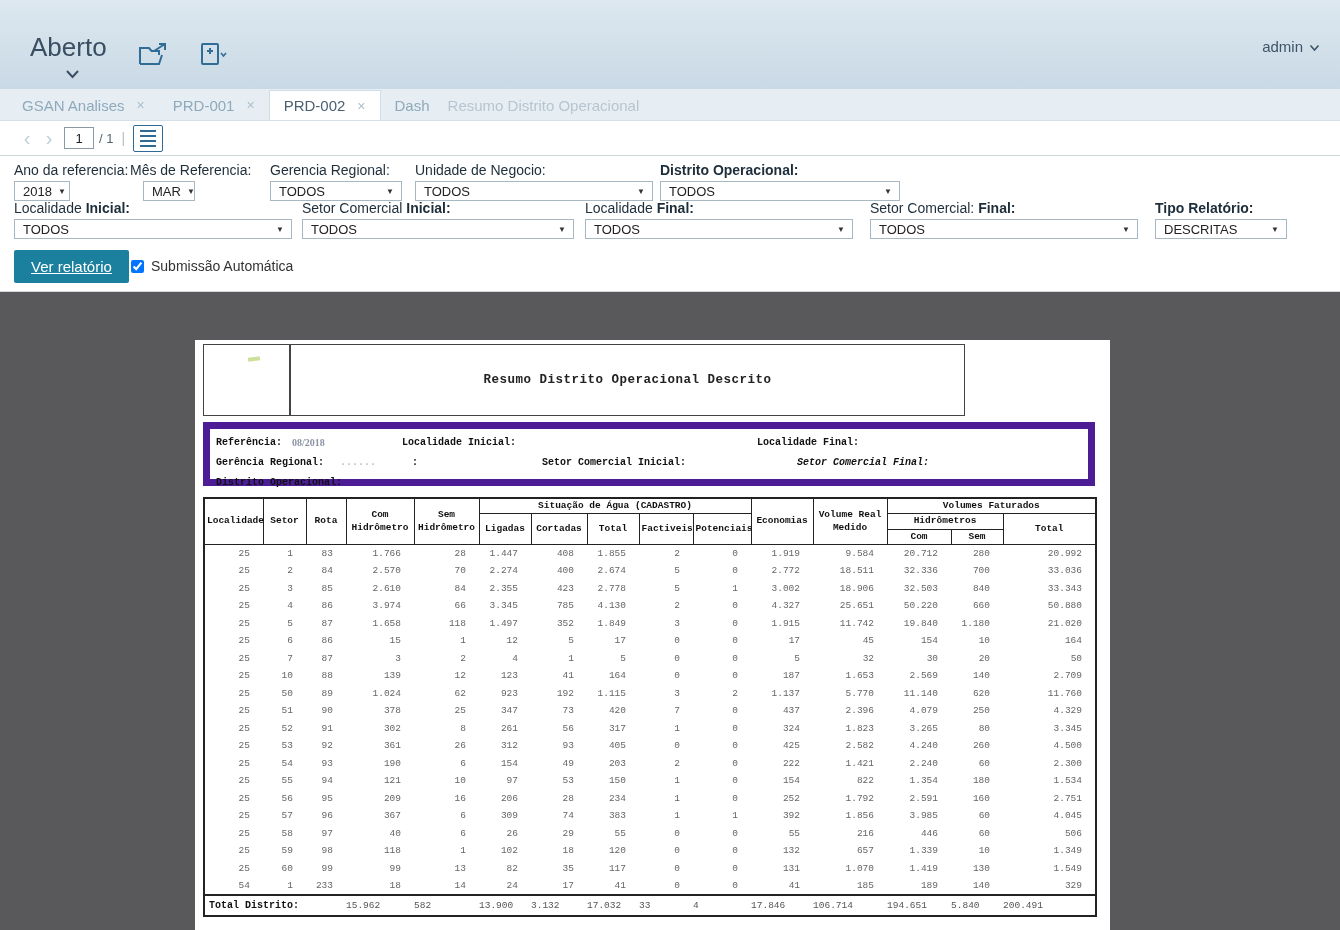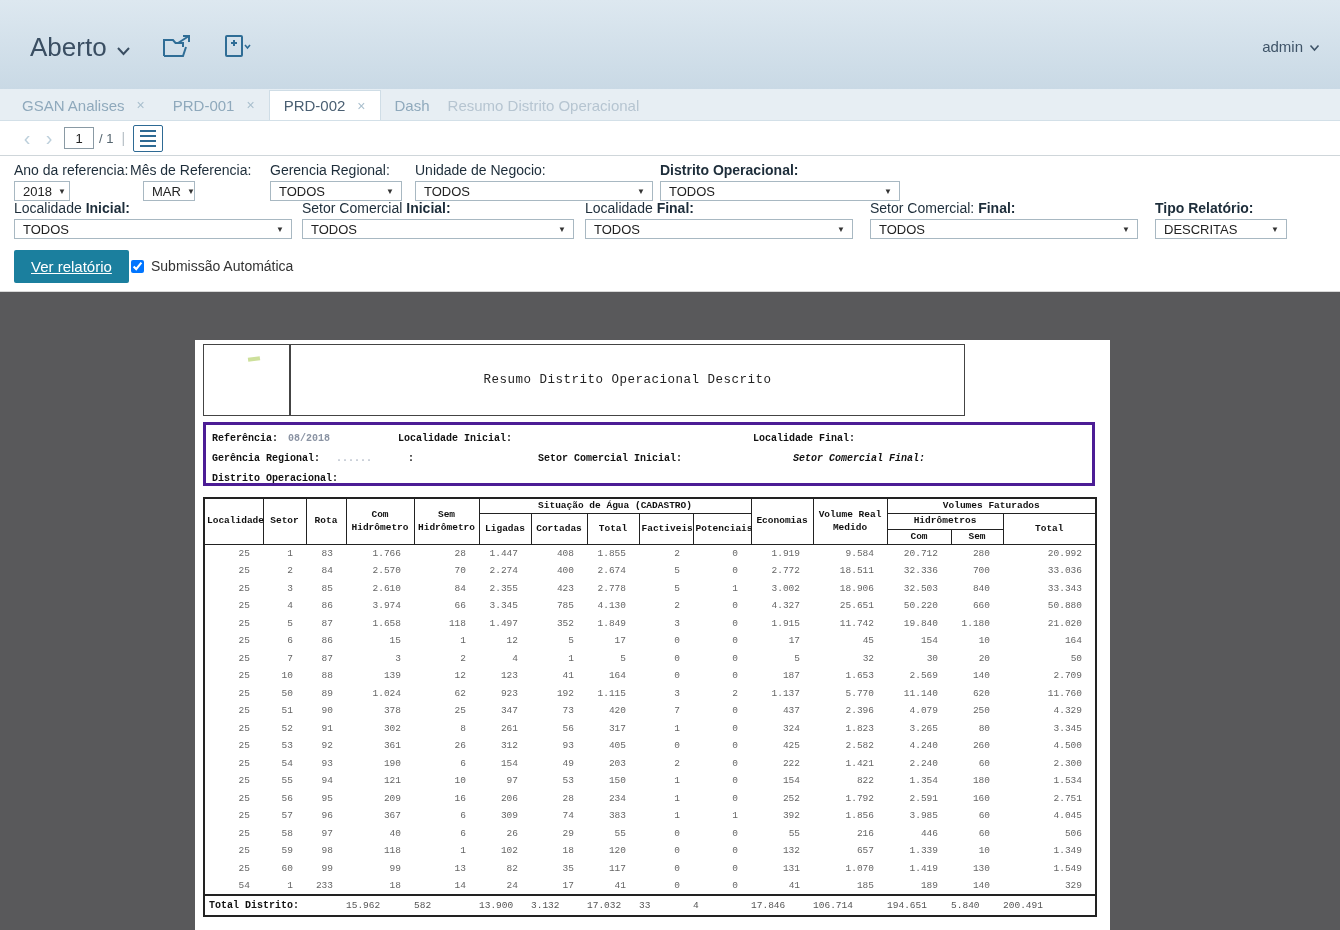--- a/index.html
+++ b/index.html
@@ -4,21 +4,21 @@
 <style>
   * { margin:0; padding:0; box-sizing:border-box; }
   html,body { width:1340px; height:930px; overflow:hidden; background:#fff;
               font-family:"Liberation Sans", sans-serif; }
 
   
   .topbar { height:90px; background:linear-gradient(#dde8f0,#c9d9e5); border-bottom:1px solid #e6eef4; position:relative; }
   .menurow { padding:9px 0 0 30px; }
   .menu-item { display:inline-block; margin-right:33px; font-size:13.5px; color:#3f5468; cursor:default; }
   .toolrow { position:absolute; left:30px; top:32px; display:flex; align-items:center; }
-  .open-btn { display:flex; align-items:center; color:#3a4e62; font-size:26px; cursor:pointer; }
+  .open-btn { display:flex; align-items:center; color:#3a4e62; font-size:26px; cursor:pointer;flex-direction:column; }
   .open-btn svg { margin-left:9px; margin-top:6px; }
   .tb-icon { margin-left:30px; cursor:pointer; }
   .user-menu { position:absolute; right:20px; top:38px; font-size:15px; color:#3f5468; display:flex; align-items:center; cursor:pointer;text-align:center; }
   .user-menu svg { margin-left:6px; margin-top:3px; }
 
   
   .tabbar { height:31px; background:#e7eef3; border-bottom:1px solid #d3e0e8; display:flex; align-items:stretch; padding-left:8px; }
   .tab { display:flex; align-items:center; padding:0 14px; font-size:15px; color:#8fa9bc; cursor:pointer; }
   .tab .close { margin-left:12px; font-size:14px; color:#a9bfcd; }
   .tab.active { background:#fff; border:1px solid #cfdde6; border-bottom:none; color:#4a5f72; }
@@ -47,26 +47,26 @@
   .auto-sub input { margin-right:7px; }
 
   
   .viewer { height:638px; background:#59595b; position:relative; overflow:hidden; }
   .page { position:absolute; left:195px; top:48px; width:915px; height:600px; background:#fff;
           font-family:"Liberation Mono", monospace; }
 
   .logo-box  { position:absolute; left:8px;  top:4px; width:87px;  height:72px; border:1px solid #444; }
   .logo-mark { position:absolute; left:44px; top:12px; width:12px; height:4px; background:#cde09b; transform:rotate(-8deg); }
   .title-box { position:absolute; left:95px; top:4px; width:675px; height:72px; border:1px solid #444; display:flex; align-items:center; justify-content:center; }
-  .rpt-title { font-size:12.5px; font-weight:400; color:#222; letter-spacing:.5px; }
+  .rpt-title { font-size:12.5px; font-weight:700; color:#222; letter-spacing:.5px; }
   .stamp-box { position:absolute; left:790px; top:4px; width:110px; height:72px; border:1px solid #444; text-align:center; font-size:11px; line-height:16px; color:#444; padding-top:2px; white-space:pre; }
 
-  .ref-box { position:absolute; left:8px; top:82px; width:892px; height:64px; border:3px solid #4c1d95; font-size:10px; font-weight:700; color:#111; }
+  .ref-box { position:absolute; left:8px; top:82px; width:892px; height:64px; border:7px solid #4c1d95; font-size:10px; font-weight:700; color:#111; }
   .ref-box span { position:absolute; white-space:pre; }
-  .ref-val  { color:#8a93a3; font-weight:700; }
+  .ref-val  { color:#8a93a3; font-weight:700;font-family:Liberation Serif, serif; }
   .ref-dots { color:#b9c0cc; }
 
   .rpt-table { position:absolute; left:8px; top:157px; width:892px; border-collapse:collapse; table-layout:fixed;
                font-size:9.5px; }
   .rpt-table thead th { border:1px solid #222; font-weight:700; color:#111; padding:1px 2px; line-height:1.3; text-align:center; }
   .rpt-table { border:2px solid #222; }
   .rpt-table tbody td { height:17.5px; text-align:right; padding:0 13px 0 0; color:#666; white-space:nowrap; overflow:hidden; }
   .rpt-table tfoot th, .rpt-table tfoot td { border-top:2px solid #222; height:21px; }
   .rpt-table tfoot th { text-align:left; padding-left:4px; font-weight:700; color:#111; font-size:10px; }
   .rpt-table tfoot td { padding-right:13px; color:#555; font-weight:400; }

